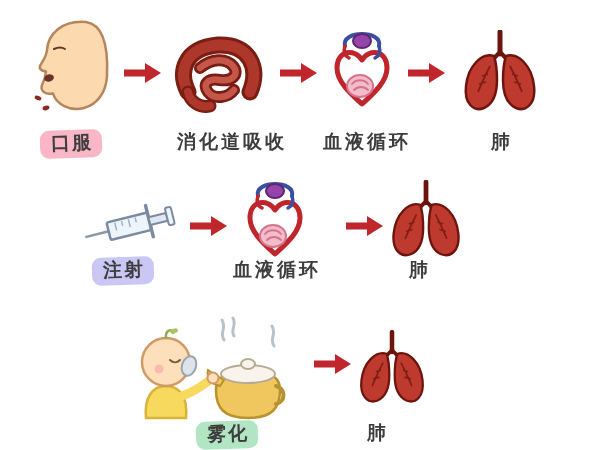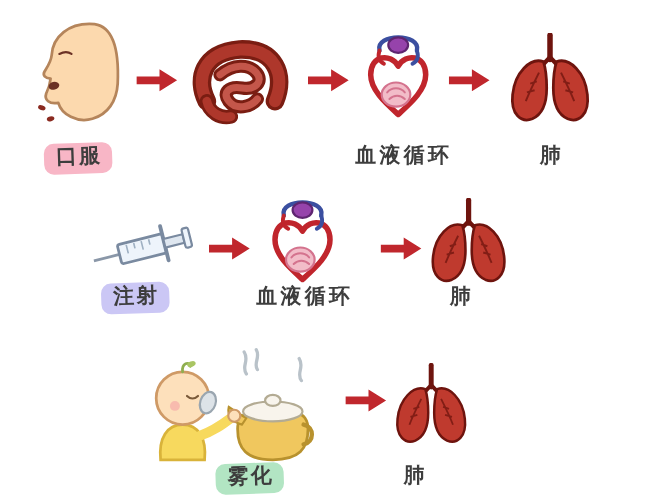--- a/index.html
+++ b/index.html
@@ -115,20 +115,21 @@
       <path d="M40 2 L40 24" stroke="#6e140e" stroke-width="5" fill="none" stroke-linecap="round"></path>
       <path d="M40 22 C34 28 30 32 27 38 M40 22 C46 28 50 32 53 38" stroke="#6e140e" stroke-width="4" fill="none" stroke-linecap="round"></path>
       <path d="M34 26 C22 22 8 36 6 56 C4 74 14 82 24 78 C33 74 37 64 37 50 C37 40 36 32 34 26 Z" fill="#bf3a2e" stroke="#6e140e" stroke-width="2.5" stroke-linejoin="round"></path>
       <path d="M46 26 C58 22 72 36 74 56 C76 74 66 82 56 78 C47 74 43 64 43 50 C43 40 44 32 46 26 Z" fill="#bf3a2e" stroke="#6e140e" stroke-width="2.5" stroke-linejoin="round"></path>
       <path d="M30 36 C26 44 22 52 18 62 M28 44 L22 46 M26 52 L19 54" stroke="#6e140e" stroke-width="1.8" fill="none" opacity="0.75"></path>
       <path d="M50 36 C54 44 58 52 62 62 M52 44 L58 46 M54 52 L61 54" stroke="#6e140e" stroke-width="1.8" fill="none" opacity="0.75"></path>
     </svg>
   </div>
 
   <div class="lbl route hl-pink l-oral">口服</div>
+  <div class="lbl l-digest">消化道吸收</div>
   <div class="lbl l-circ1">血液循环</div>
   <div class="lbl l-lung1">肺</div>
 
   <div class="icon i-syr">
     <svg viewBox="0 0 100 72">
       <g transform="rotate(-14 50 36)">
         <line x1="4" y1="36" x2="28" y2="36" stroke="#8a97a8" stroke-width="2.5"></line>
         <rect x="28" y="27" width="42" height="18" rx="2" fill="#eef4fb" stroke="#7a8aa0" stroke-width="2.5"></rect>
         <path d="M36 29 L36 37 M43 29 L43 34 M50 29 L50 37 M57 29 L57 34" stroke="#9fb0c2" stroke-width="1.5"></path>
         <line x1="70" y1="20" x2="70" y2="52" stroke="#7a8aa0" stroke-width="3.5" stroke-linecap="round"></line>

